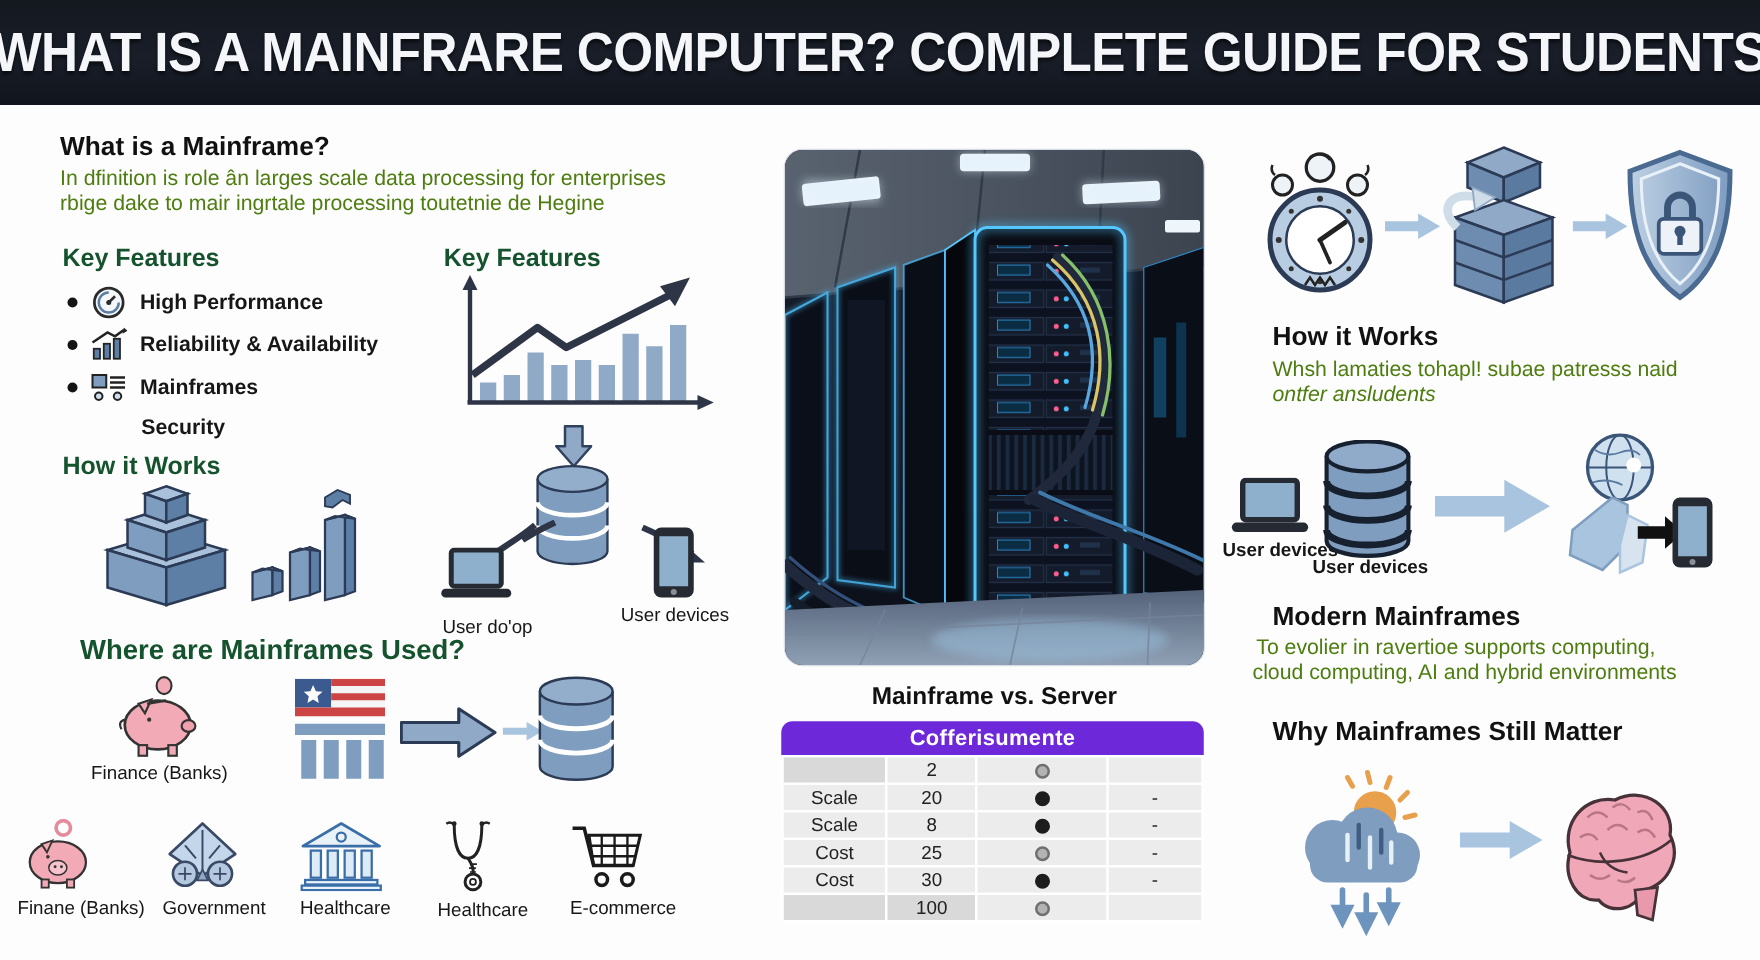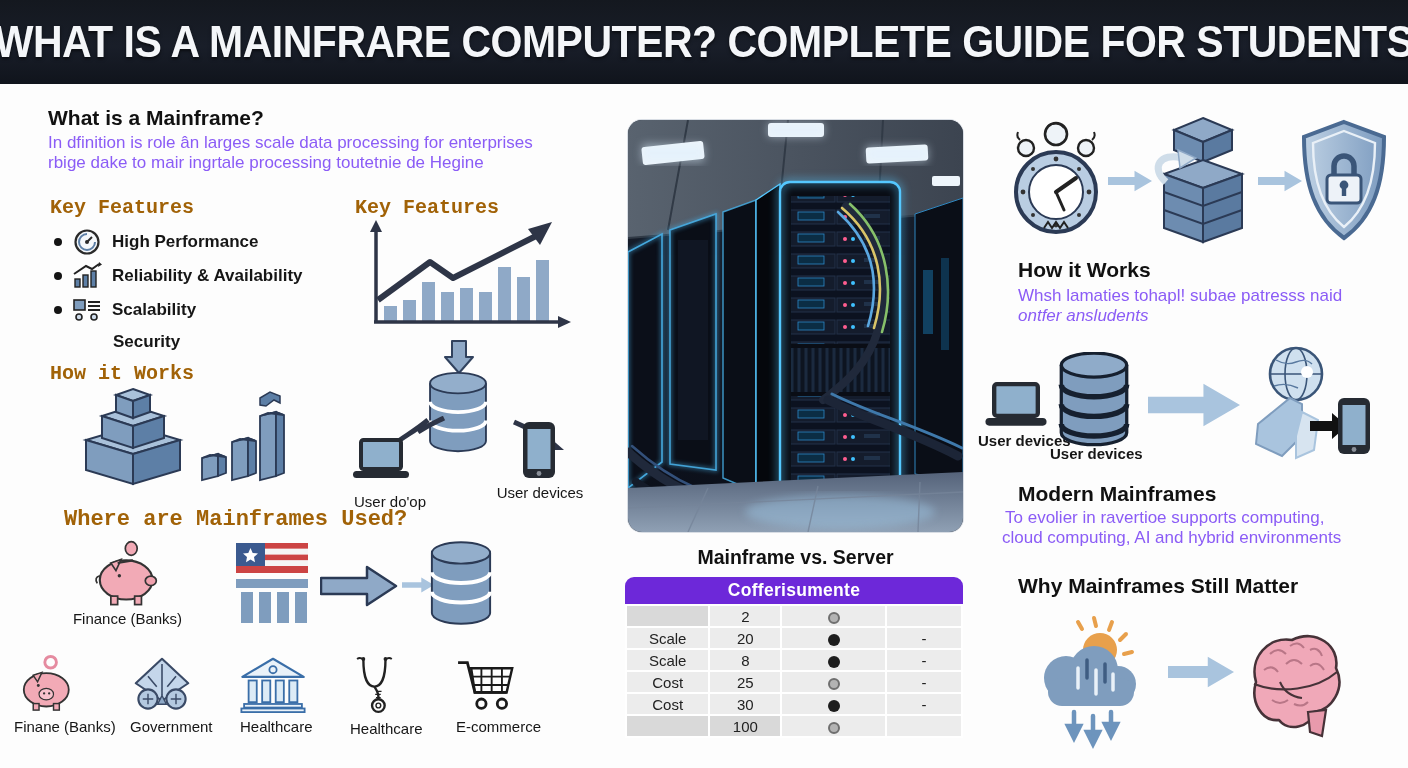--- a/index.html
+++ b/index.html
@@ -4,22 +4,22 @@
 <style>
   html,body{margin:0;padding:0;background:#fff;}
   .canvas{position:relative;width:1408px;height:768px;background:#fdfdfd;overflow:hidden;
           font-family:"Liberation Sans","DejaVu Sans",sans-serif;color:#1c1c1c;}
   .abs{position:absolute;}
   
   .topbar{position:absolute;left:0;top:0;width:1408px;height:84px;background:linear-gradient(180deg,#14181f 0%,#191e29 55%,#10141c 100%);display:flex;align-items:center;justify-content:center;}
   .topbar h1{margin:0;color:#f4f6f9;font-size:41px;font-weight:700;letter-spacing:-.5px;transform:scaleY(1.08);text-shadow:0 2px 3px rgba(0,0,0,.6);white-space:nowrap;}
   
   .h1x{font-size:21px;font-weight:700;color:#111;white-space:nowrap;}
-  .h2x{font-size:20px;font-weight:700;color:#a16207;white-space:nowrap;font-family:Liberation Mono, monospace;}
-  .body-line{font-size:17px;color:#8b5cf6;white-space:nowrap;}
+  .h2x{font-size:20px;font-weight:700;color:#14532d;white-space:nowrap;}
+  .body-line{font-size:17px;color:#4d7c0f;white-space:nowrap;}
   
   .feat-row{position:absolute;display:flex;align-items:center;gap:9px;height:32px;}
   .bullet{width:8px;height:8px;border-radius:50%;background:#141414;flex:0 0 auto;}
   .feat-label{font-size:17px;font-weight:600;color:#161616;white-space:nowrap;}
   .icon-slot{width:32px;height:28px;display:flex;align-items:center;justify-content:center;flex:0 0 auto;}
   
   .ind-item{position:absolute;display:flex;flex-direction:column;align-items:flex-start;gap:5px;}
   
   .photo{position:absolute;left:628px;top:120px;width:335px;height:412px;border-radius:14px;overflow:hidden;box-shadow:0 0 0 1px #d8dde4;}
   
@@ -129,21 +129,21 @@
     <span class="icon-slot">
       <svg width="30" height="28" viewBox="0 0 30 28">
         <rect x="2" y="4" width="11" height="10" fill="#7f9dbe" stroke="#222" stroke-width="1.6"></rect>
         <line x1="16" y1="6" x2="28" y2="6" stroke="#222" stroke-width="2"></line>
         <line x1="16" y1="10" x2="28" y2="10" stroke="#222" stroke-width="2"></line>
         <line x1="16" y1="14" x2="28" y2="14" stroke="#222" stroke-width="2"></line>
         <circle cx="7" cy="21" r="3" fill="#cfdceb" stroke="#222" stroke-width="1.6"></circle>
         <circle cx="22" cy="21" r="3" fill="#cfdceb" stroke="#222" stroke-width="1.6"></circle>
       </svg>
     </span>
-    <span class="feat-label">Scalability</span>
+    <span class="feat-label">Mainframes</span>
   </div>
 
   <div class="feat-row" style="left:54px;top:326px;padding-left:59px;">
     <span class="feat-label">Security</span>
   </div>
 
   <div class="abs h2x" style="left:50px;top:362px;">How it Works</div>
 
   <svg class="abs" style="left:76px;top:386px;" width="114" height="102" viewBox="0 0 114 102">
     <polygon points="57,40 104,54 57,68 10,54" fill="#a9c1da" stroke="#2b3a55" stroke-width="2"></polygon>

